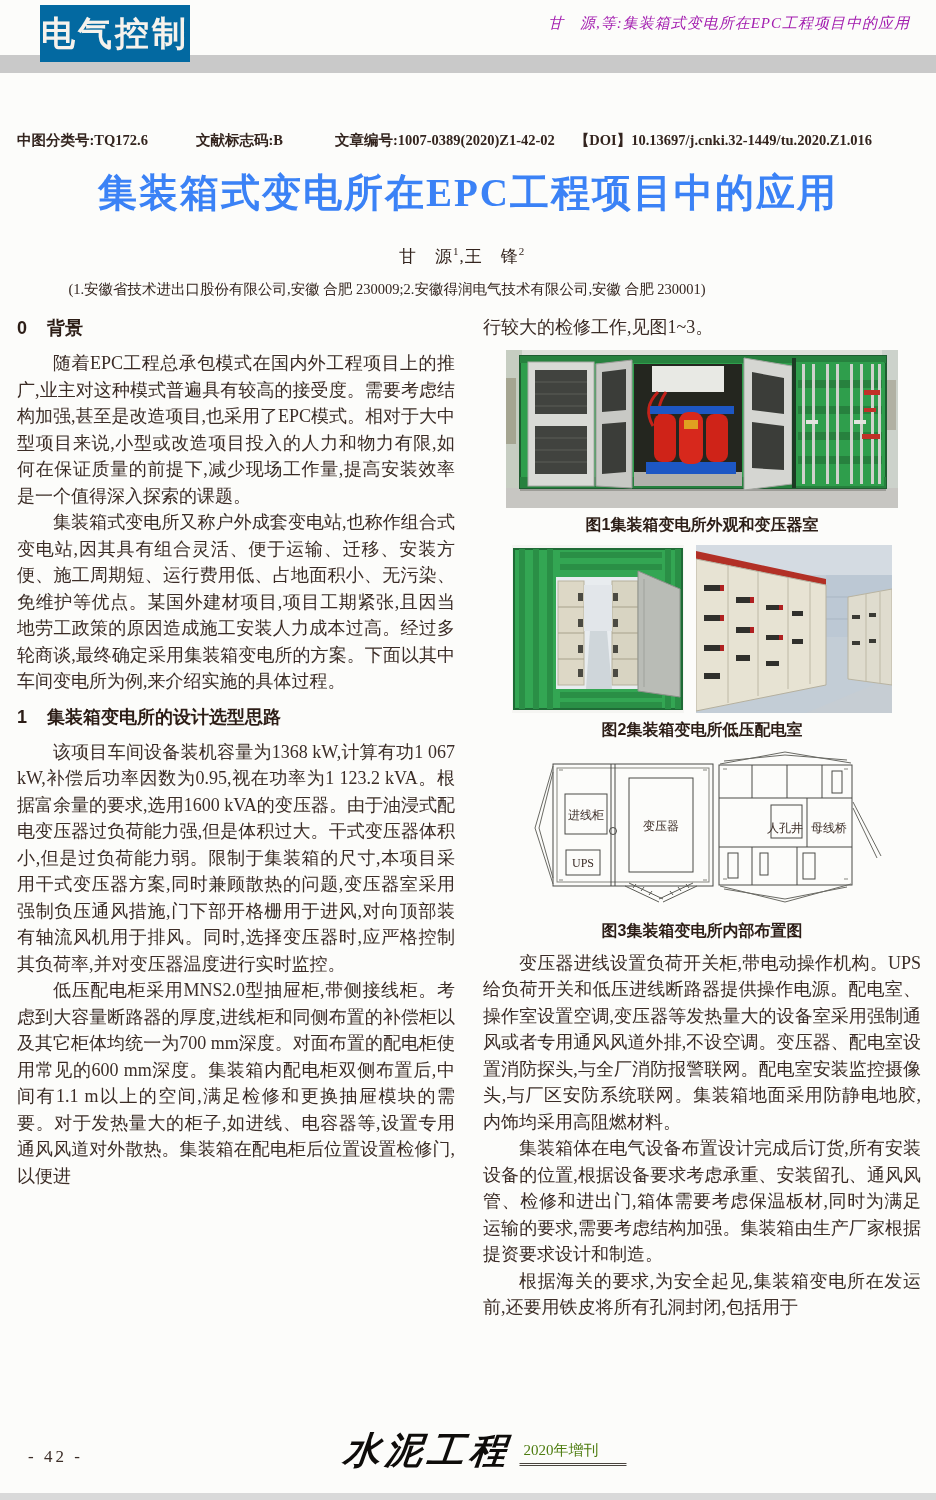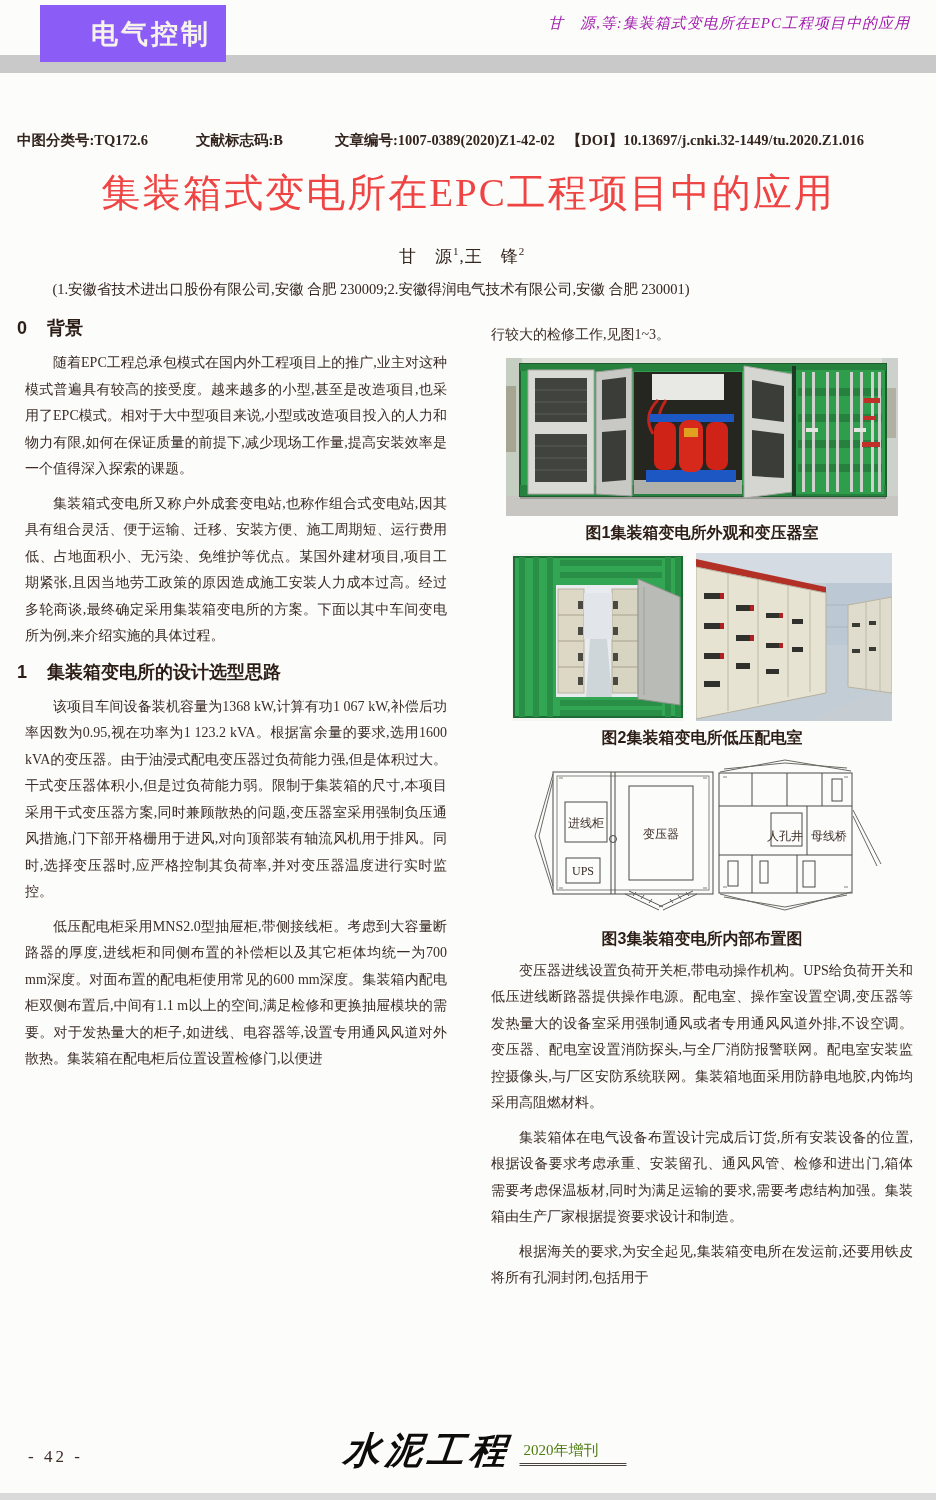--- a/index.html
+++ b/index.html
@@ -5,56 +5,56 @@
   html,body { margin:0; padding:0; background:#ffffff; }
   .page {
     position:relative; width:936px; height:1500px;
     background:#fcfcfa; overflow:hidden;
     font-family:"Liberation Serif", serif; color:#3b2c26;
   }
   
   .gray-band { position:absolute; left:0; top:55px; width:936px; height:18px; background:#c9c9c9; }
   .category-box {
     position:absolute; left:40px; top:5px; width:150px; height:57px;
-    background:#8b5cf6; color:#f6f2ec; display:flex; align-items:center; justify-content:center;
-    font-family:"Liberation Sans", sans-serif; font-weight:bold; font-size:27px; letter-spacing:3px;padding-left:36px;
+    background:#0369a1; color:#f6f2ec; display:flex; align-items:center; justify-content:center;
+    font-family:"Liberation Sans", sans-serif; font-weight:bold; font-size:34px; letter-spacing:3px;
   }
   .running-header {
     position:absolute; top:14px; right:26px; font-style:italic;
     font-size:15px; color:#a21caf; letter-spacing:1px;
   }
   .meta-row {
     position:absolute; top:131px; left:17px; width:904px; display:flex;
     font-weight:bold; font-size:14.5px; color:#33241e; white-space:nowrap;text-align:right;
   }
   .meta-row .m1 { margin-right:48px; }
   .meta-row .m2 { margin-right:52px; }
-  .meta-row .m3 { margin-right:12px; }
+  .meta-row .m3 { margin-right:20px; }
   .paper-title {
     position:absolute; top:166px; left:0; width:936px; text-align:center;
-    font-weight:normal; font-size:39px; color:#ef4444; letter-spacing:2px;
+    font-weight:bold; font-size:39px; color:#3b82f6; letter-spacing:2px;
   }
   .authors {
     position:absolute; top:245px; left:0; width:924px; text-align:center;
     font-size:17px; color:#33241e; letter-spacing:1px;
   }
   .authors sup { font-size:11px; }
   .affiliation {
     position:absolute; top:280px; left:0; width:742px; text-align:center;
-    font-size:14.5px; color:#33241e;
+    font-size:14.5px; color:#33241e;padding-left:16px;
   }
   
   .columns {
     position:absolute; top:314px; left:17px; width:904px; height:1122px;
     display:flex; gap:28px; overflow:hidden;
   }
   .col { width:438px; overflow:hidden; }
   .col p {
-    margin:8px; text-indent:2em; text-align:justify;
-    font-size:14px; line-height:26.5px; color:#3b2c26;
+    margin:0; text-indent:2em; text-align:justify;
+    font-size:18px; line-height:26.5px; color:#3b2c26;
   }
   .col p.no-indent { text-indent:0; }
   .sec-heading {
     display:flex; gap:20px; align-items:baseline;
     font-family:"Liberation Sans", sans-serif; font-weight:bold;
     font-size:18px; color:#2c1d16; margin:10px 0 10px 0;
   }
   .sec-heading.first { margin-top:2px; }
   
   .figure { margin:9px 0 8px 0; }
@@ -110,21 +110,21 @@
 
   <div class="affiliation">(1.安徽省技术进出口股份有限公司,安徽 合肥 230009;2.安徽得润电气技术有限公司,安徽 合肥 230001)</div>
 
   <div class="columns">
 
     <div class="col">
       <div class="sec-heading first">
         <span>0</span>
         <span>背景</span>
       </div>
-      <p>随着EPC工程总承包模式在国内外工程项目上的推广,业主对这种模式普遍具有较高的接受度。越来越多的小型,甚至是改造项目,也采用了EPC模式。相对于大中型项目来说,小型或改造项目投入的人力和物力有限,如何在保证质量的前提下,减少现场工作量,提高安装效率是一个值得深入探索的课题。</p>
+      <p>随着EPC工程总承包模式在国内外工程项目上的推广,业主对这种模式普遍具有较高的接受度。需要考虑结构加强,甚至是改造项目,也采用了EPC模式。相对于大中型项目来说,小型或改造项目投入的人力和物力有限,如何在保证质量的前提下,减少现场工作量,提高安装效率是一个值得深入探索的课题。</p>
       <p>集装箱式变电所又称户外成套变电站,也称作组合式变电站,因其具有组合灵活、便于运输、迁移、安装方便、施工周期短、运行费用低、占地面积小、无污染、免维护等优点。某国外建材项目,项目工期紧张,且因当地劳工政策的原因造成施工安装人力成本过高。经过多轮商谈,最终确定采用集装箱变电所的方案。下面以其中车间变电所为例,来介绍实施的具体过程。</p>
       <div class="sec-heading">
         <span>1</span>
         <span>集装箱变电所的设计选型思路</span>
       </div>
       <p>该项目车间设备装机容量为1368 kW,计算有功1 067 kW,补偿后功率因数为0.95,视在功率为1 123.2 kVA。根据富余量的要求,选用1600 kVA的变压器。由于油浸式配电变压器过负荷能力强,但是体积过大。干式变压器体积小,但是过负荷能力弱。限制于集装箱的尺寸,本项目采用干式变压器方案,同时兼顾散热的问题,变压器室采用强制负压通风措施,门下部开格栅用于进风,对向顶部装有轴流风机用于排风。同时,选择变压器时,应严格控制其负荷率,并对变压器温度进行实时监控。</p>
       <p>低压配电柜采用MNS2.0型抽屉柜,带侧接线柜。考虑到大容量断路器的厚度,进线柜和同侧布置的补偿柜以及其它柜体均统一为700 mm深度。对面布置的配电柜使用常见的600 mm深度。集装箱内配电柜双侧布置后,中间有1.1 m以上的空间,满足检修和更换抽屉模块的需要。对于发热量大的柜子,如进线、电容器等,设置专用通风风道对外散热。集装箱在配电柜后位置设置检修门,以便进</p>
     </div>
 
     <div class="col">

